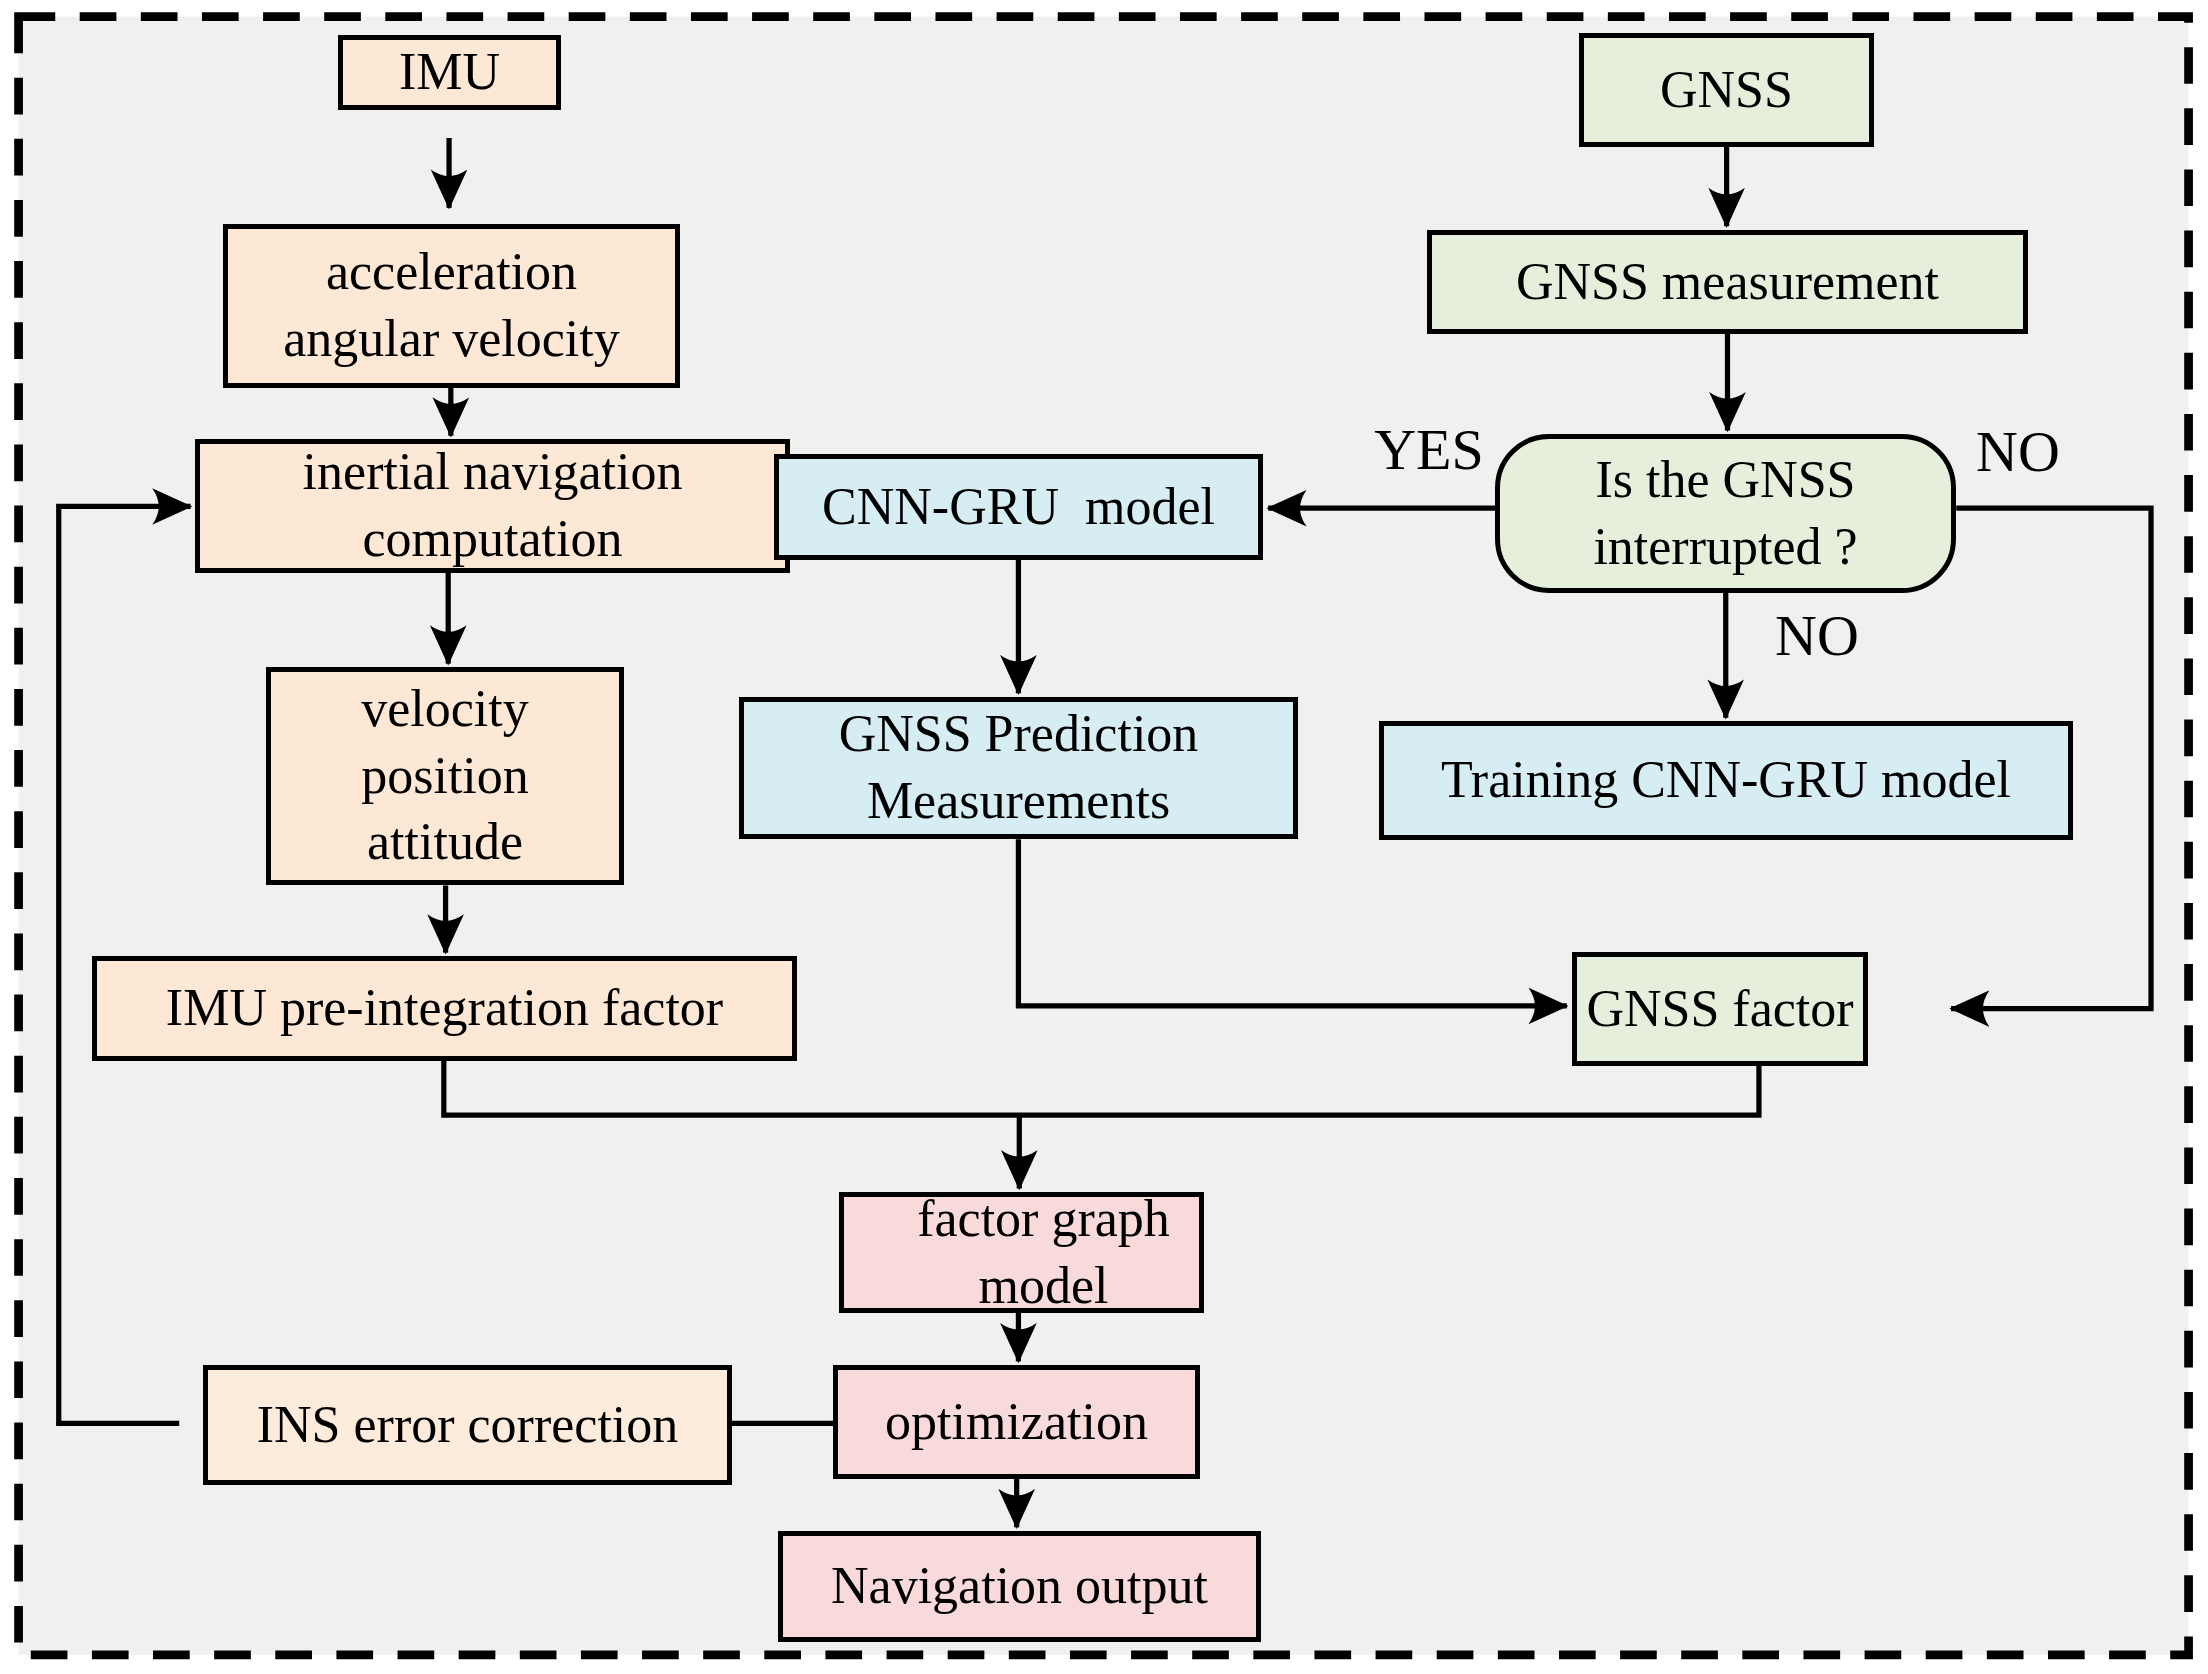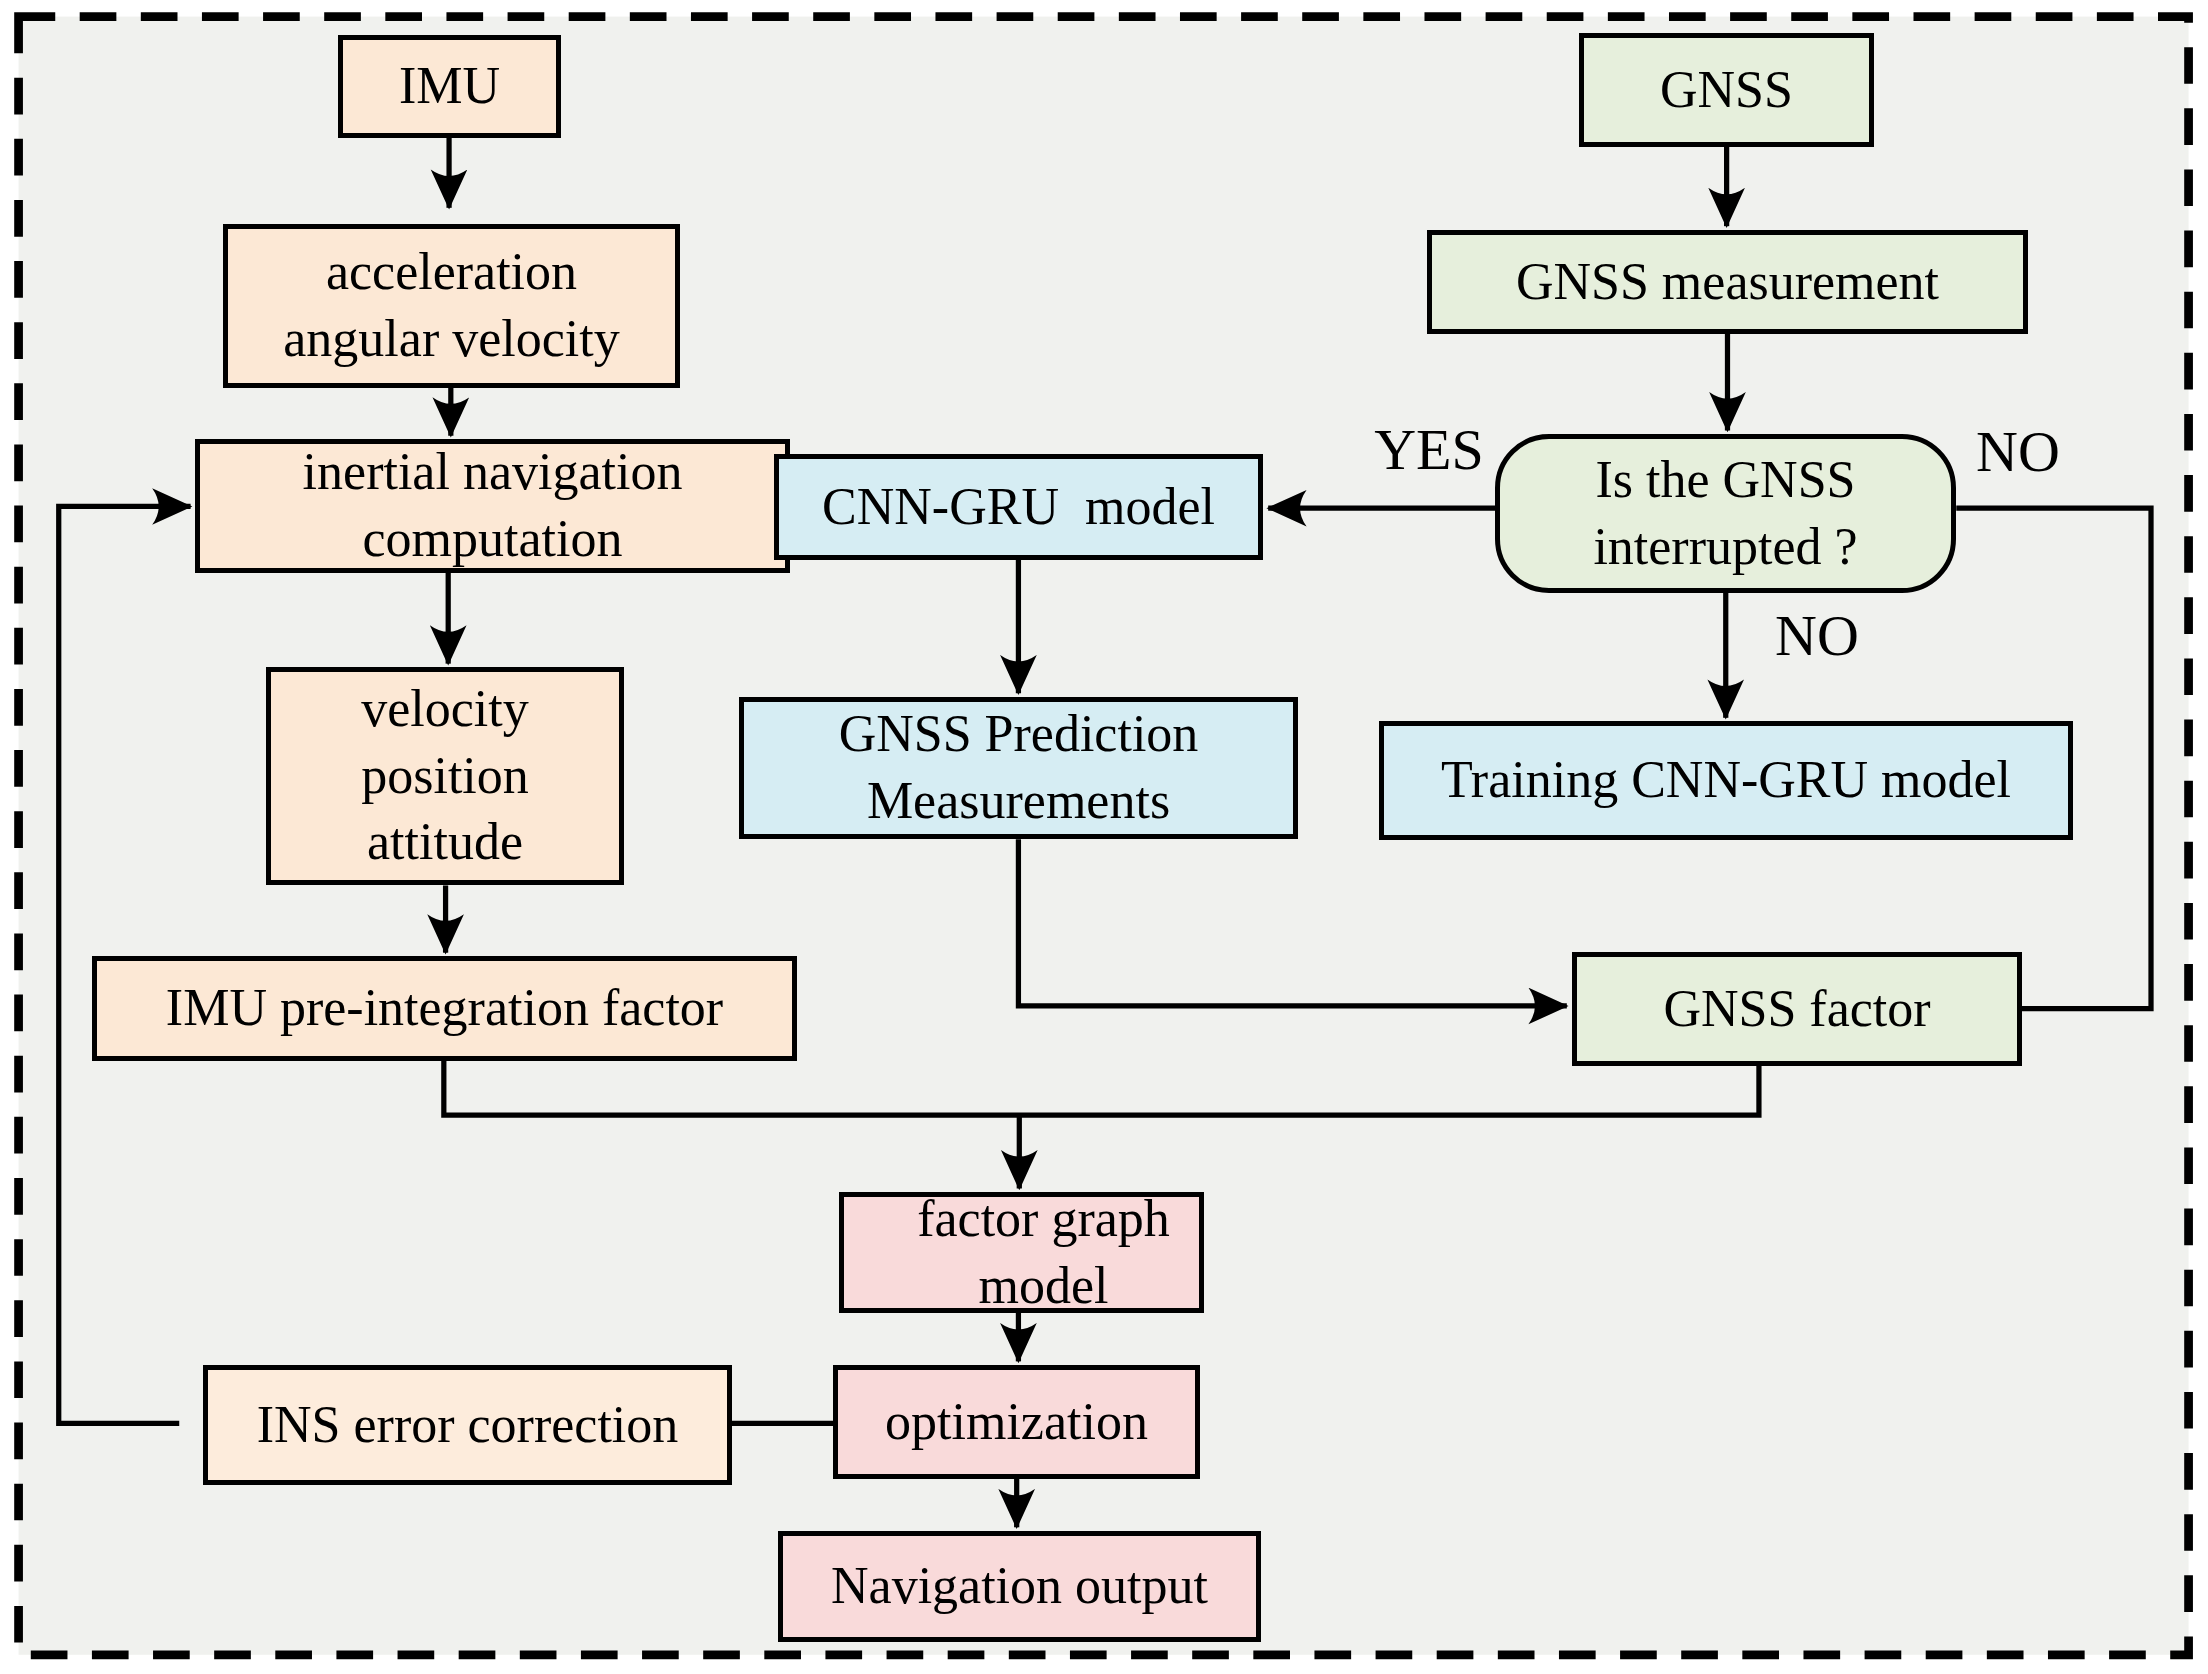--- a/index.html
+++ b/index.html
@@ -48,21 +48,21 @@
 
     <path d="M1977,168 L1977,259" stroke="#000" stroke-width="6" fill="none" marker-end="url(#arr)"></path>
     <path d="M1978,382 L1978,493" stroke="#000" stroke-width="6" fill="none" marker-end="url(#arr)"></path>
     <path d="M1712,582 L1452,582" stroke="#000" stroke-width="6" fill="none" marker-end="url(#arr)"></path>
     <path d="M1976,679 L1976,822" stroke="#000" stroke-width="6" fill="none" marker-end="url(#arr)"></path>
     <path d="M2240,582 L2463,582 L2463,1155 L2234,1155" stroke="#000" stroke-width="6" fill="none" marker-end="url(#arr)"></path>
     <path d="M1166,641 L1166,794" stroke="#000" stroke-width="6" fill="none" marker-end="url(#arr)"></path>
     <path d="M1166,961 L1166,1152 L1794,1152" stroke="#000" stroke-width="6" fill="none" marker-end="url(#arr)"></path>
   </svg>
 
-  <div class="node peach" style="left:338px;top:35px;width:223px;height:103px;">IMU</div>
+  <div class="node peach" style="left:338px;top:35px;width:223px;height:75px;">IMU</div>
 
   <div class="node peach" style="left:223px;top:211px;width:457px;height:164px;margin-top:13px;">acceleration
 angular velocity</div>
 
   <div class="node peach" style="left:195px;top:439px;width:595px;height:134px;">inertial navigation
 computation</div>
 
   <div class="node peach" style="left:266px;top:667px;width:358px;height:218px;">velocity
 position
 attitude</div>
@@ -78,21 +78,21 @@
   <div class="node green rounded" style="left:1495px;top:434px;width:461px;height:159px;">Is the GNSS
 interrupted ?</div>
 
   <div class="node blue" style="left:774px;top:454px;width:489px;height:106px;">CNN-GRU  model</div>
 
   <div class="node blue" style="left:739px;top:697px;width:559px;height:142px;">GNSS Prediction
 Measurements</div>
 
   <div class="node blue" style="left:1379px;top:721px;width:694px;height:119px;">Training CNN-GRU model</div>
 
-  <div class="node green" style="left:1572px;top:952px;width:450px;height:114px;">GNSS factor</div>
+  <div class="node green" style="left:1572px;top:952px;width:296px;height:114px;">GNSS factor</div>
 
   <div class="node pink" style="left:839px;top:1192px;width:365px;height:121px;padding-left:44px;">factor graph
 model</div>
 
   <div class="node pink" style="left:833px;top:1365px;width:367px;height:114px;">optimization</div>
 
   <div class="node pink" style="left:778px;top:1531px;width:483px;height:111px;">Navigation output</div>
 
   <div class="edge-label" style="left:1429px;top:449px;">YES</div>
 

